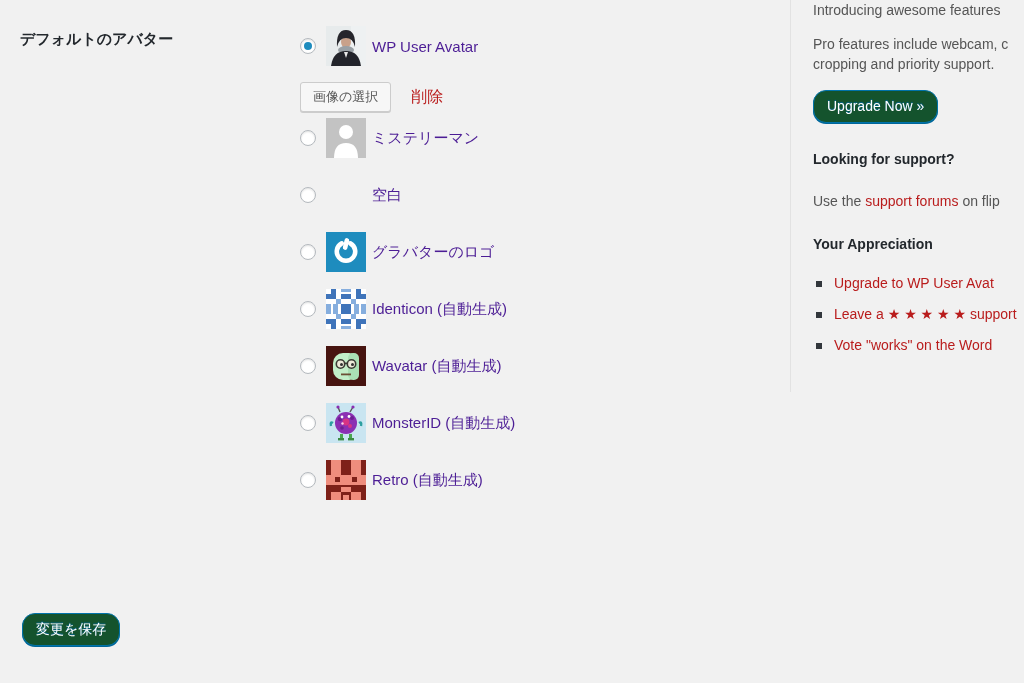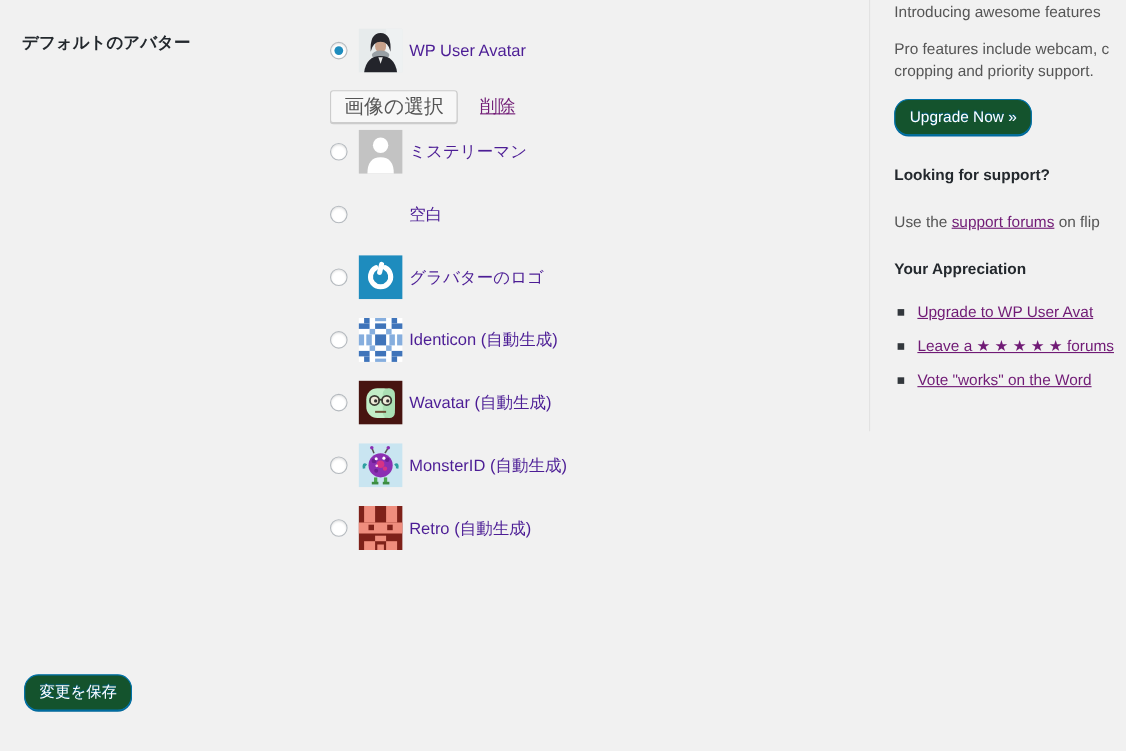--- a/index.html
+++ b/index.html
@@ -46,27 +46,27 @@
   .avatar-spacer { width:40px; height:40px; margin-right:6px; flex:0 0 40px; }
 
   .row-label { font-size:15px; color:#4c1d95; cursor:pointer; }
 
   .media-row {
     display:flex; align-items:center; gap:20px;
     padding-left:7px; margin-bottom:6px; height:30px;
   }
   .btn-secondary {
     display:inline-block; height:30px; line-height:28px;
-    padding:0 12px; font-size:18px; color:#555;
+    padding:0 12px; font-size:13px; color:#555;
     background:#f7f7f7; border:1px solid #ccc; border-radius:3px;
     box-shadow:0 1px 0 #ccc; cursor:pointer;
     font-family:inherit;
     text-align:center;
   }
-  a.link { color:#701a75; text-decoration:underline; cursor:pointer; }
+  a.link { color:#b91c1c; cursor:pointer; }
 
   .btn-primary {
     display:inline-block; height:33px; line-height:31px;
     padding:0 13px; font-size:14px; color:#fff;
     background:#14532d; border:1px solid #0073aa; border-radius:13px;
     box-shadow:0 1px 0 #006799; cursor:pointer;
     text-shadow:0 -1px 1px #006799;
     font-family:inherit;
   }
   .save-btn { position:absolute; left:22px; top:613px; }
@@ -273,20 +273,20 @@
     <span>Use the </span><a class="link">support forums</a><span> on flip</span>
   </div>
   <h4 class="appreciation-head">Your Appreciation</h4>
   <ul>
     <li>
       <span class="bullet"></span>
       <a class="link">Upgrade to WP User Avat</a>
     </li>
     <li>
       <span class="bullet"></span>
-      <a class="link">Leave a ★ ★ ★ ★ ★ forums</a>
+      <a class="link">Leave a ★ ★ ★ ★ ★ support</a>
     </li>
     <li>
       <span class="bullet"></span>
       <a class="link">Vote "works" on the Word</a>
     </li>
   </ul>
 </div>
 
 </body></html>

